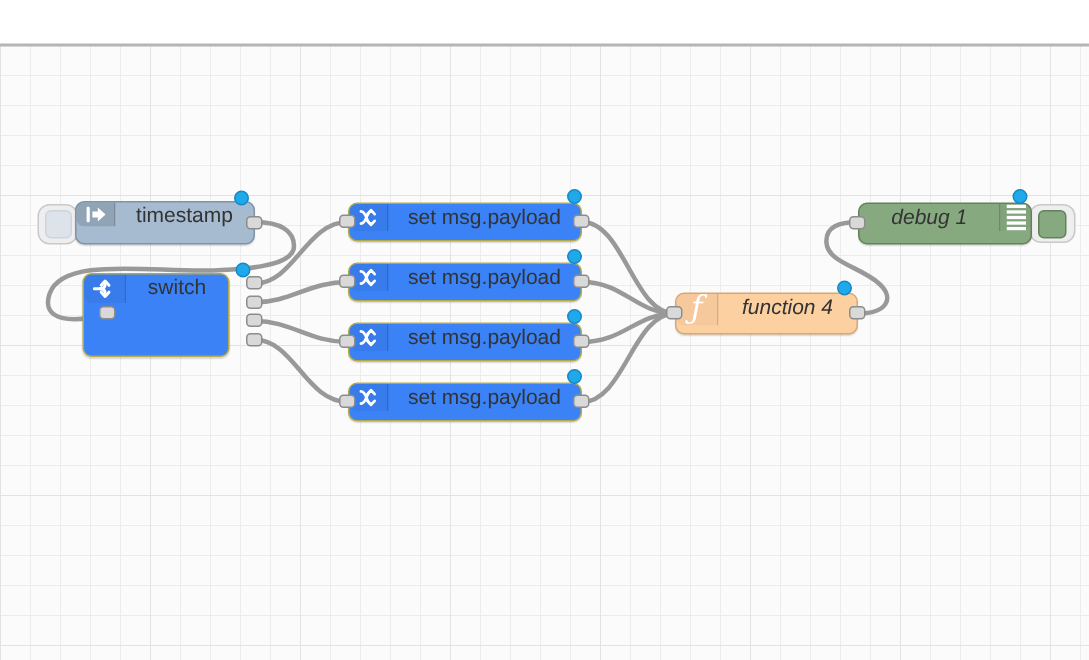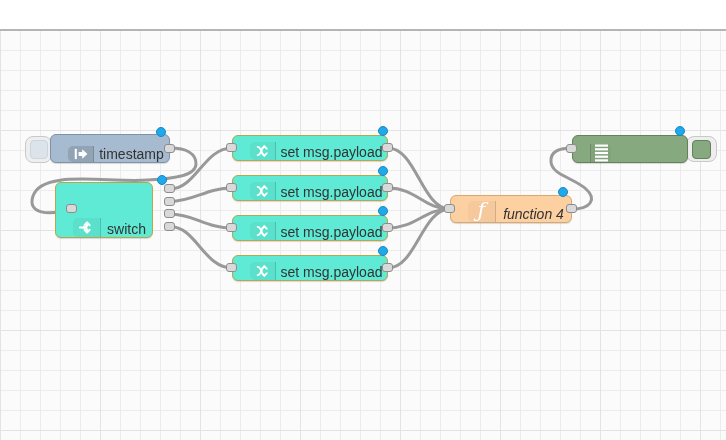--- a/index.html
+++ b/index.html
@@ -16,33 +16,33 @@
       linear-gradient(to right, #ececec 1px, transparent 1px),
       linear-gradient(to bottom, #ececec 1px, transparent 1px);
     background-size:100px 100px, 100px 100px, 20px 20px, 20px 20px; }
   #header-strip { position:absolute; left:0; top:0; width:726px; height:29px; background:#ffffff; }
   #header-divider { position:absolute; left:0; top:29px; width:726px; height:2px; background:#b5b5b5; }
 
   #wires { position:absolute; left:0; top:0; width:726px; height:440px; z-index:2; }
   .wire { stroke:#999999; stroke-width:3; fill:none; stroke-linecap:round; }
 
   
-  .node { position:absolute; z-index:3; display:flex; align-items:flex-end;
+  .node { position:absolute; z-index:3; display:flex; align-items:flex-start;
           border-radius:6px; border:1px solid; box-shadow:0 1px 1px rgba(0,0,0,0.14);
-          cursor:pointer;padding-left:17px; }
+          cursor:pointer; }
   .node .label { flex:1; display:flex; align-items:center; justify-content:center;
                  font-size:14px; color:#333; white-space:nowrap; }
   .icon-region { display:flex; align-items:center; justify-content:center;
                  background:rgba(0,0,0,0.06); }
   .icon-region.left  { border-right:1px solid rgba(0,0,0,0.15); border-radius:5px 0 0 5px; }
   .icon-region.right { border-left:1px solid rgba(0,0,0,0.15); border-radius:0 5px 5px 0; }
 
   .node.inject   { background:#a6bbcf; border-color:#7e93a8; }
   .node.inject .icon-region { background:rgba(0,0,0,0.12); }
-  .node.yellow   { background:#5eead4; border-color:#b3a946; }
+  .node.yellow   { background:#3b82f6; border-color:#b3a946; }
   .node.function { background:#fdd0a2; border-color:#d9a871; }
   .node.debug    { background:#87a980; border-color:#64805c; }
   .italic .label { font-style:italic; }
 
   
   .port { position:absolute; z-index:4; width:11px; height:9px; border-radius:3px;
           background:#d9d9d9; border:1px solid #8c8c8c; cursor:crosshair; }
   .changed-dot { position:absolute; z-index:5; width:10px; height:10px; border-radius:50%;
                  background:#1fa8ea; border:1px solid #1489c5; }
   .side-btn-outer { position:absolute; z-index:2; background:#eeeeee; border:1px solid #c9c9c9;
@@ -179,20 +179,21 @@
   </div>
   <div class="port" style="left:444px; top:204px;"></div>
   <div class="port" style="left:566px; top:204px;"></div>
   <div class="changed-dot" style="left:558px; top:187px;"></div>
 
   <div class="side-btn-outer" style="left:686px; top:136px; width:31px; height:26px;">
     <div class="debug-btn-inner"></div>
   </div>
 
   <div class="node debug italic" style="left:572px; top:135px; width:116px; height:28px;">
+    <span class="label">debug 1</span>
     <div class="icon-region right" style="width:21px; background:rgba(0,0,0,0.04);">
       <svg width="13" height="18" viewBox="0 0 13 18">
         <rect x="0" y="0.5" width="13" height="2.2" fill="#fff"></rect>
         <rect x="0" y="4.2" width="13" height="2.2" fill="#fff"></rect>
         <rect x="0" y="7.9" width="13" height="2.2" fill="#fff"></rect>
         <rect x="0" y="11.6" width="13" height="2.2" fill="#fff"></rect>
         <rect x="0" y="15.3" width="13" height="2.2" fill="#fff"></rect>
       </svg>
     </div>
   </div>

